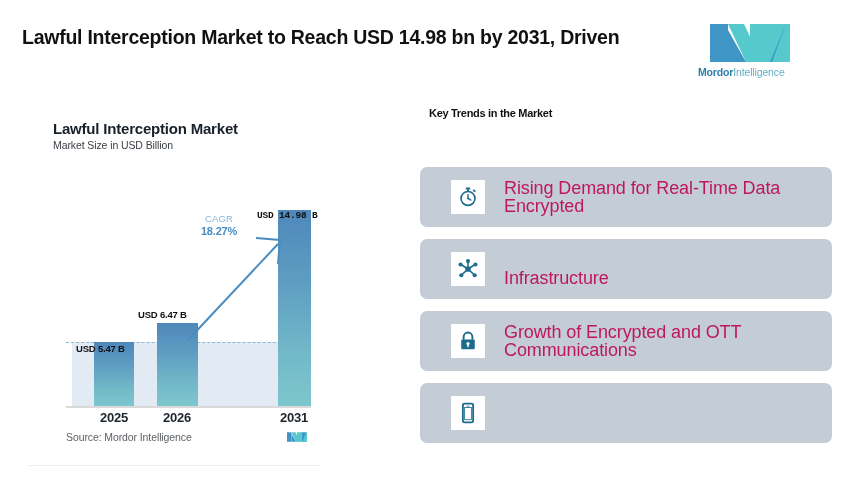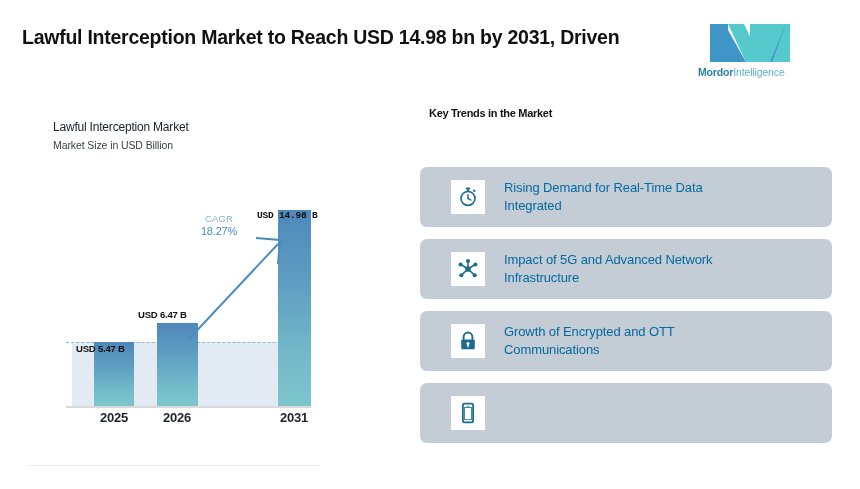--- a/index.html
+++ b/index.html
@@ -62,22 +62,22 @@
     top: 106px;
     width: 292px;
     height: 360px;
     background: #ffffff;
     border-bottom: 1px solid #ececec;
     box-sizing: border-box;
   }
   #chart-title {
     position: absolute;
     left: 25px; top: 14px;
-    font-size: 12px;
-    font-weight: normal;
+    font-size: 15px;
+    font-weight: bold;
     color: #18202a;
     letter-spacing: -0.2px;
   }
   #chart-subtitle {
     position: absolute;
     left: 25px; top: 33px;
     font-size: 10.5px;
     color: #3a3f45;
     letter-spacing: -0.1px;
   }
@@ -146,21 +146,21 @@
     text-align: center;
     line-height: 13px;
   }
   #cagr-label {
     font-size: 9.5px;
     color: #8ab4d4;
     letter-spacing: 0.2px;
   }
   #cagr-value {
     font-size: 11px;
-    font-weight: normal;
+    font-weight: bold;
     color: #4a8cc0;
     letter-spacing: -0.2px;
   }
   #cagr-arrow {
     position: absolute;
     left: 118px;
     top: 60px;
     width: 110px;
     height: 120px;
     overflow: visible;
@@ -236,23 +236,23 @@
     display: flex;
     align-items: center;
     justify-content: center;
     box-sizing: border-box;
   }
   .trend-text {
     position: absolute;
     left: 84px;
     top: 12px;
     width: 310px;
-    font-size: 13px;
+    font-size: 18px;
     line-height: 18px;
-    color: #0369a1;
+    color: #be185d;
     letter-spacing: -0.1px;
   }
 </style>
 </head>
 <body>
 
 <div id="header">
 
   <div id="headline">
     <span>Lawful Interception Market to Reach USD 14.98 bn by 2031, Driven</span>
@@ -301,41 +301,52 @@
     <div id="cagr-box">
       <div id="cagr-label">CAGR</div>
       <div id="cagr-value">18.27%</div>
     </div>
 
     <div class="x-label" id="x-2025">2025</div>
     <div class="x-label" id="x-2026">2026</div>
     <div class="x-label" id="x-2031">2031</div>
   </div>
 
+  <div id="source-row">
+    <div id="source-text">Source: Mordor Intelligence</div>
+    <svg id="source-logo" width="26" height="18" viewBox="0 0 104 42">
+      <polygon points="12,2 30,2 30,40 12,40" fill="#3f95c6"></polygon>
+      <polygon points="30,2 46,2 64,40 48,40" fill="#55c9cc"></polygon>
+      <polygon points="30,40 30,8 48,40" fill="#3f95c6"></polygon>
+      <polygon points="52,2 70,2 70,40 52,40" fill="#55c9cc"></polygon>
+      <polygon points="70,2 88,2 88,40 70,40" fill="#3f95c6"></polygon>
+      <polygon points="88,2 92,2 92,40 74,40" fill="#55c9cc"></polygon>
+    </svg>
+  </div>
 </div>
 
 <div id="trends-title">Key Trends in the Market</div>
 
 <div id="trend-list">
 
   <div class="trend-card">
     <div class="trend-icon-box">
       <svg width="22" height="22" viewBox="0 0 24 24">
         <circle cx="12" cy="13.6" r="7.6" fill="none" stroke="#1d6b8c" stroke-width="1.8"></circle>
         <rect x="9.6" y="1.6" width="4.8" height="2.3" rx="0.6" fill="#1d6b8c"></rect>
         <rect x="10.9" y="3.6" width="2.2" height="2.8" fill="#1d6b8c"></rect>
         <rect x="17.2" y="4.2" width="3.3" height="1.9" rx="0.9" fill="#1d6b8c" transform="rotate(42 18.8 5.1)"></rect>
         <line x1="12" y1="13.6" x2="12" y2="9.4" stroke="#1d6b8c" stroke-width="1.5" stroke-linecap="round"></line>
         <line x1="12" y1="13.6" x2="15.1" y2="15.4" stroke="#1d6b8c" stroke-width="1.5" stroke-linecap="round"></line>
         <circle cx="12" cy="13.6" r="0.9" fill="#1d6b8c"></circle>
       </svg>
     </div>
     <div class="trend-text">
       <span>Rising Demand for Real-Time Data</span><br>
-      <span>Integrated</span>
+      <span>Encrypted</span>
     </div>
   </div>
 
   <div class="trend-card">
     <div class="trend-icon-box">
       <svg width="22" height="22" viewBox="0 0 24 24">
         <g stroke="#1d6b8c" stroke-width="1.7" stroke-linecap="round">
           <line x1="12" y1="12" x2="12" y2="4.2"></line>
           <line x1="12" y1="12" x2="4.6" y2="7.4"></line>
           <line x1="12" y1="12" x2="19.4" y2="7.4"></line>
@@ -344,21 +355,21 @@
         </g>
         <circle cx="12" cy="12" r="3.1" fill="#1d6b8c"></circle>
         <circle cx="12" cy="3.4" r="2.2" fill="#1d6b8c"></circle>
         <circle cx="3.9" cy="7.0" r="2.2" fill="#1d6b8c"></circle>
         <circle cx="20.1" cy="7.0" r="2.2" fill="#1d6b8c"></circle>
         <circle cx="4.7" cy="18.8" r="2.2" fill="#1d6b8c"></circle>
         <circle cx="19.3" cy="18.8" r="2.2" fill="#1d6b8c"></circle>
       </svg>
     </div>
     <div class="trend-text">
-      <span>Impact of 5G and Advanced Network</span><br>
+      <br>
       <span>Infrastructure</span>
     </div>
   </div>
 
   <div class="trend-card">
     <div class="trend-icon-box">
       <svg width="22" height="22" viewBox="0 0 24 24">
         <path d="M7.2 10.6 V7.6 a4.8 4.8 0 0 1 9.6 0 v3.0" fill="none" stroke="#1d6b8c" stroke-width="2.1"></path>
         <rect x="4.6" y="10.4" width="14.8" height="10.6" rx="1.4" fill="#1d6b8c"></rect>
         <circle cx="12" cy="14.8" r="1.7" fill="#ffffff"></circle>

